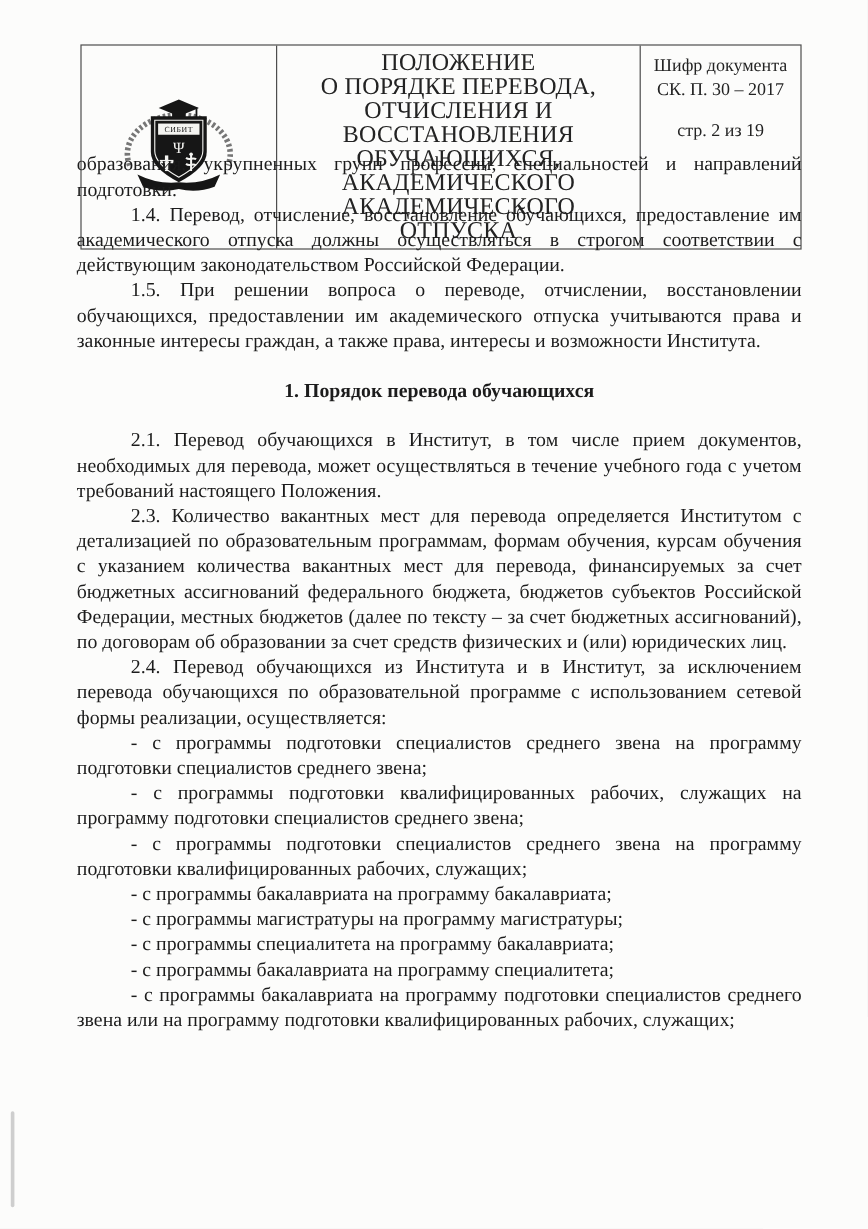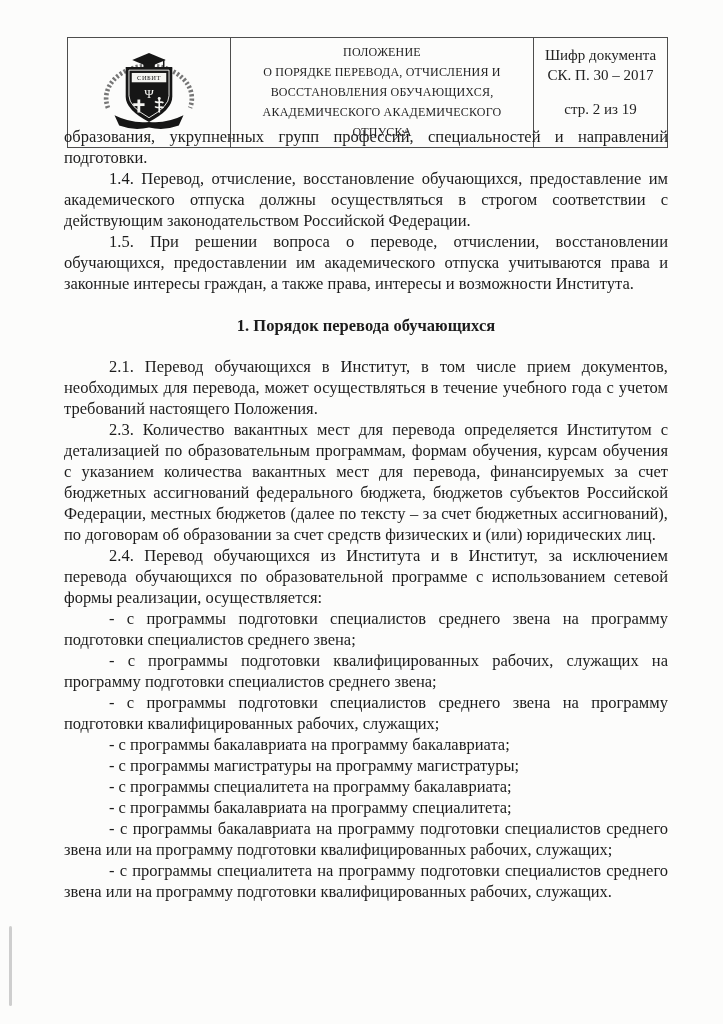--- a/index.html
+++ b/index.html
@@ -36,21 +36,21 @@
     width:163px;
     border-right:1.5px solid var(--border);
     display:flex;align-items:center;justify-content:center;
     padding:2px 0;
   }
   .cell-title{
     width:303px;
     border-right:1.5px solid var(--border);
     text-align:center;
     padding:4px 4px 5px 4px;
-    font-size:12px;
+    font-size:20px;
     line-height:20px;
     letter-spacing:.2px;
     color:#232323;
   }
   .cell-title .title-line{display:block;}
   .cell-code{
     flex:1;
     text-align:center;
     font-size:15px;
     line-height:20px;
@@ -153,18 +153,17 @@
       <p class="paragraph">2.3. Количество вакантных мест для перевода определяется Институтом с детализацией по образовательным программам, формам обучения, курсам обучения с указанием количества вакантных мест для перевода, финансируемых за счет бюджетных ассигнований федерального бюджета, бюджетов субъектов Российской Федерации, местных бюджетов (далее по тексту – за счет бюджетных ассигнований), по договорам об образовании за счет средств физических и (или) юридических лиц.</p>
       <p class="paragraph">2.4. Перевод обучающихся из Института и в Институт, за исключением перевода обучающихся по образовательной программе с использованием сетевой формы реализации, осуществляется:</p>
       <p class="list-item">- с программы подготовки специалистов среднего звена на программу подготовки специалистов среднего звена;</p>
       <p class="list-item">- с программы подготовки квалифицированных рабочих, служащих на программу подготовки специалистов среднего звена;</p>
       <p class="list-item">- с программы подготовки специалистов среднего звена на программу подготовки квалифицированных рабочих, служащих;</p>
       <p class="list-item">- с программы бакалавриата на программу бакалавриата;</p>
       <p class="list-item">- с программы магистратуры на программу магистратуры;</p>
       <p class="list-item">- с программы специалитета на программу бакалавриата;</p>
       <p class="list-item">- с программы бакалавриата на программу специалитета;</p>
       <p class="list-item">- с программы бакалавриата на программу подготовки специалистов среднего звена или на программу подготовки квалифицированных рабочих, служащих;</p>
-      <p class="list-item">- с программы специалитета на программу подготовки специалистов среднего звена или на программу подготовки квалифицированных рабочих, служащих.</p>
     </main>
 
   <div class="scan-line"></div>
 
 </div>
 
 </body></html>

